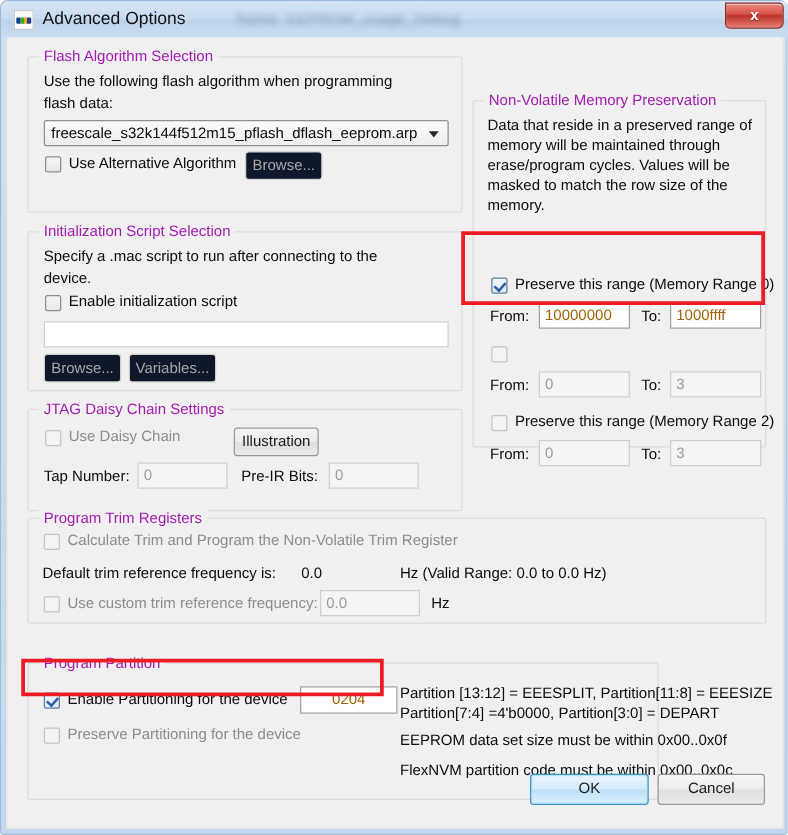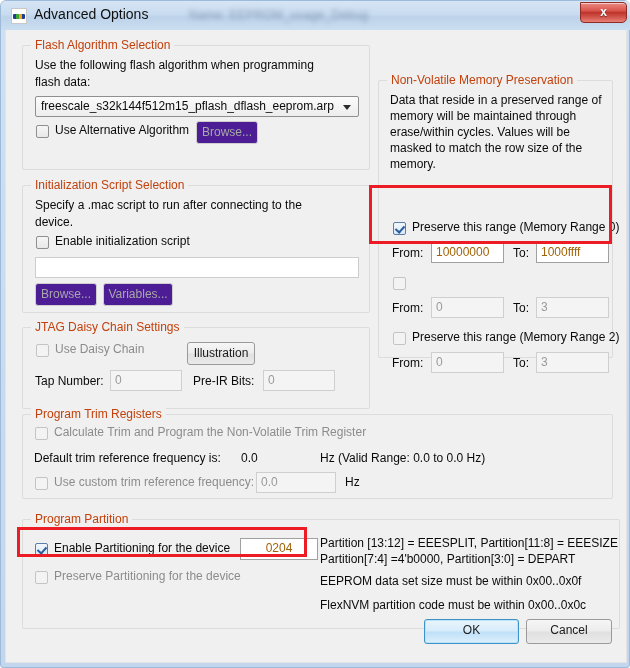--- a/index.html
+++ b/index.html
@@ -107,21 +107,21 @@
     border: 1px solid #dcdcdc;
     border-radius: 2px;
     background: transparent;
   }
   .group > .legend {
     position: absolute;
     top: -8px; left: 8px;
     background: #f0f0f0;
     padding: 0 4px;
     font-size: 12px;
-    color: #c2410c;
+    color: #a21caf;
     white-space: nowrap;
   }
 
   .lbl {
     position: absolute;
     font-size: 12px;
     color: #0a0a0a;
     white-space: nowrap;
   }
   .lbl.dim { color: #8c8c8c; }
@@ -182,21 +182,21 @@
     border: 1px solid #9a9a9a;
     border-radius: 3px;
     text-align: center;
     font-size: 12px;
     color: #1a1a1a;
     line-height: 21px;
   }
   .btn.disabled {
     color: #a8a8a8;
     border-color: #cecece;
-    background: #4c1d95;
+    background: #0f172a;
   }
   .btn.default {
     background: linear-gradient(180deg, #eaf5fd 0%, #d6ecfb 48%, #bfe0f7 52%, #dcf0fd 100%);
     border: 1px solid #3c93c8;
     box-shadow: 0 0 0 1px #bfe2f5 inset;
   }
 
   
   .combo {
     position: absolute;
@@ -285,21 +285,21 @@
       <div class="input disabled" style="left:87px; top:42px; width:72px; height:21px;">0</div>
       <div class="lbl" style="left:170px; top:46px;">Pre-IR Bits:</div>
       <div class="input disabled" style="left:240px; top:42px; width:72px; height:21px;">0</div>
     </div>
 
     <div class="group" style="left:372px; top:50px; width:235px; height:278px;">
       <div class="legend">Non-Volatile Memory Preservation</div>
 
       <div class="lbl" style="left:11px; top:12px;">Data that reside in a preserved range of</div>
       <div class="lbl" style="left:11px; top:28px;">memory will be maintained through</div>
-      <div class="lbl" style="left:11px; top:44px;">erase/within cycles. Values will be</div>
+      <div class="lbl" style="left:11px; top:44px;">erase/program cycles. Values will be</div>
       <div class="lbl" style="left:11px; top:60px;">masked to match the row size of the</div>
       <div class="lbl" style="left:11px; top:76px;">memory.</div>
 
       <div class="cb checked" style="left:14px; top:141px;"></div>
       <div class="lbl" style="left:33px; top:139px;">Preserve this range (Memory Range 0)</div>
       <div class="lbl" style="left:13px; top:165px;">From:</div>
       <div class="input" style="left:52px; top:161px; width:73px; height:21px;">10000000</div>
       <div class="lbl" style="left:134px; top:165px;">To:</div>
       <div class="input" style="left:157px; top:161px; width:73px; height:21px;">1000ffff</div>
 
@@ -326,21 +326,21 @@
       <div class="lbl" style="left:11px; top:36px;">Default trim reference frequency is:</div>
       <div class="lbl" style="left:218px; top:36px;">0.0</div>
       <div class="lbl" style="left:297px; top:36px;">Hz (Valid Range: 0.0 to 0.0 Hz)</div>
 
       <div class="cb disabled" style="left:12px; top:62px;"></div>
       <div class="lbl dim" style="left:31px; top:60px;">Use custom trim reference frequency:</div>
       <div class="input disabled" style="left:233px; top:57px; width:80px; height:21px;">0.0</div>
       <div class="lbl" style="left:322px; top:60px;">Hz</div>
     </div>
 
-    <div class="group" style="left:16px; top:489px; width:598px; height:110px;">
+    <div class="group" style="left:16px; top:500px; width:505px; height:110px;">
       <div class="legend">Program Partition</div>
 
       <div class="cb checked" style="left:12px; top:23px;"></div>
       <div class="lbl" style="left:31px; top:21px;">Enable Partitioning for the device</div>
       <div class="input" style="left:217px; top:18px; width:78px; height:22px;text-align:center;">0204</div>
 
       <div class="cb disabled" style="left:12px; top:51px;"></div>
       <div class="lbl dim" style="left:31px; top:49px;">Preserve Partitioning for the device</div>
 
       <div class="lbl" style="left:297px; top:16px;">Partition [13:12] = EEESPLIT, Partition[11:8] = EEESIZE</div>

